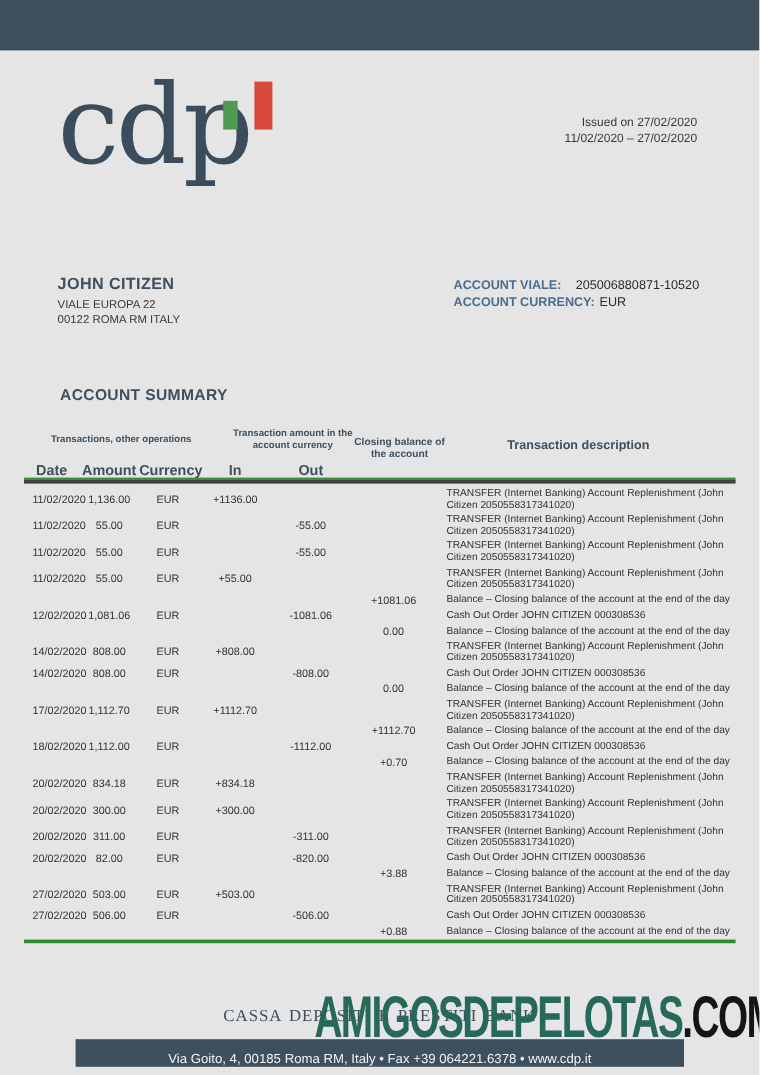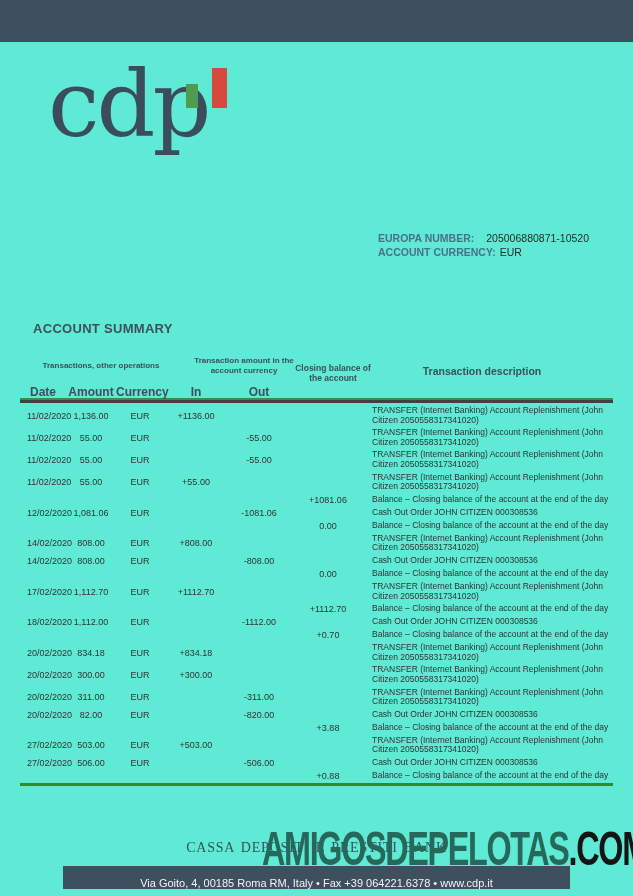--- a/index.html
+++ b/index.html
@@ -2,21 +2,21 @@
 <html><head>
 <meta charset="utf-8">
 <style>
   * { margin: 0; padding: 0; box-sizing: border-box; }
   html, body { background: #ffffff; }
   body { font-family: "Liberation Sans", sans-serif; }
   .page {
     position: relative;
     width: 633px;
     height: 896px;
-    background: #5eead4;
+    background: #e5e5e5;
     overflow: hidden;
   }
   
   .top-bar {
     position: absolute; left: 0; top: 0;
     width: 633px; height: 42px;
     background: #3e4f5e;
   }
   
   .logo-text {
@@ -48,21 +48,21 @@
   .holder-line { font-size: 9.5px; line-height: 12px; color: #3a3a3a; }
   
   .acct-info { position: absolute; left: 378px; top: 231px; }
   .acct-row { font-size: 10.5px; line-height: 14px; }
   .acct-label { font-weight: bold; color: #4c6e8e; }
   .acct-value { color: #2b2b2b; }
   .acct-value.number { margin-left: 12px; }
   .acct-value.currency { margin-left: 4px; }
   
   .summary-title {
-    position: absolute; left: 33px; top: 321px;
+    position: absolute; left: 50px; top: 321px;
     font-size: 13px; font-weight: bold; color: #3e4f5e;
     letter-spacing: 0.3px;
   }
   
   .table-wrap { position: absolute; left: 20px; top: 352px; width: 593px; }
   .thead { position: relative; height: 46px; }
   .gh { position: absolute; font-size: 8px; line-height: 9.5px; font-weight: bold; color: #3e4f5e; text-align: center; }
   .gh-transactions { left: 0; width: 162px; top: 9px; }
   .gh-amount { left: 162px; width: 124px; top: 4px; }
   .gh-closing { left: 268px; width: 90px; top: 12px; font-size: 8.5px; }
@@ -114,25 +114,34 @@
 <body>
 
 <div class="page">
 
   <div class="top-bar"></div>
 
   <div class="logo-text">cdp</div>
   <div class="flag-green"></div>
   <div class="flag-red"></div>
 
-
+  <div class="issued">
+    <div>Issued on 27/02/2020</div>
+    <div>11/02/2020 – 27/02/2020</div>
+  </div>
+
+  <div class="holder">
+    <div class="holder-name">JOHN CITIZEN</div>
+    <div class="holder-line">VIALE EUROPA 22</div>
+    <div class="holder-line">00122 ROMA RM ITALY</div>
+  </div>
 
   <div class="acct-info">
     <div class="acct-row">
-      <span class="acct-label">EUROPA NUMBER:</span><span class="acct-value number">205006880871-10520</span>
+      <span class="acct-label">ACCOUNT VIALE:</span><span class="acct-value number">205006880871-10520</span>
     </div>
     <div class="acct-row">
       <span class="acct-label">ACCOUNT CURRENCY:</span><span class="acct-value currency">EUR</span>
     </div>
   </div>
 
   <div class="summary-title">ACCOUNT SUMMARY</div>
 
   <div class="table-wrap">
     <div class="thead">

